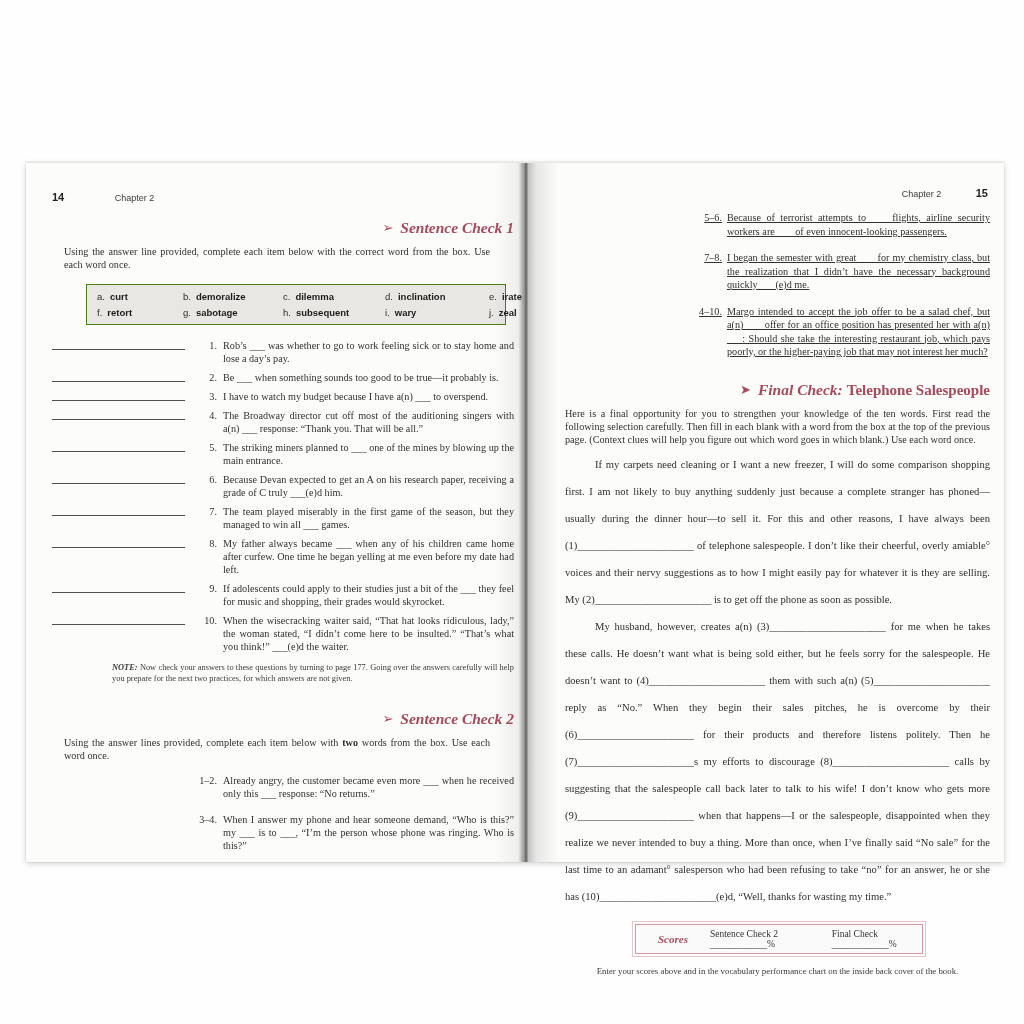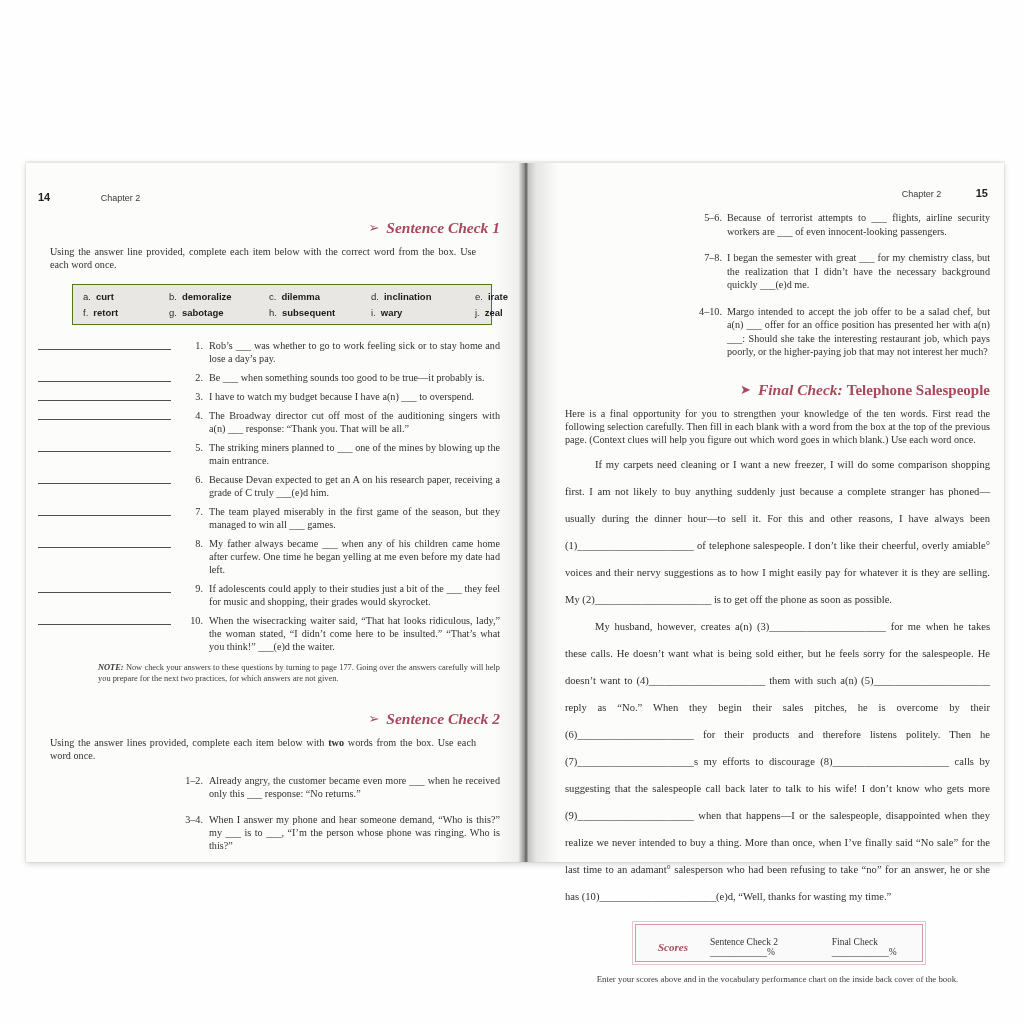--- a/index.html
+++ b/index.html
@@ -10,21 +10,21 @@
   .book { position:absolute; left:26px; top:162px; width:978px; height:700px;
     background:#fcfcfa; box-shadow:0 2px 6px rgba(0,0,0,0.16), 0 0 1px rgba(0,0,0,0.25);
     border-top:1px solid #e8e8e4; }
 
   .gutter { position:absolute; left:468px; top:0; width:64px; height:100%;
     background:linear-gradient(90deg, rgba(0,0,0,0) 0%, rgba(60,60,60,0.07) 38%,
       rgba(50,50,50,0.55) 48%, rgba(40,40,40,0.75) 50%, rgba(70,70,70,0.30) 54%,
       rgba(120,120,130,0.16) 66%, rgba(0,0,0,0.04) 85%, rgba(0,0,0,0) 100%); }
 
   .page { position:absolute; top:0; height:100%; }
-  .page.left  { left:0;  width:484px; padding:24px 10px 0 12px; }
+  .page.left  { left:14px;  width:484px; padding:24px 10px 0 12px; }
   .page.right { left:520px; width:452px; padding:20px 8px 0 19px; }
 
   .pg-header { font-family:"Liberation Sans","DejaVu Sans",sans-serif; color:#3a3a3a; }
   .pg-header .pgnum { font-weight:bold; font-size:11px; color:#222; }
   .pg-header .chap  { font-size:9px; }
   .page.left  .pg-header { margin-bottom:4px; }
   .page.left  .pg-header .chap { margin-left:46px; }
   .page.right .pg-header { text-align:right; margin-bottom:10px; padding-right:2px; }
   .page.right .pg-header .pgnum { margin-left:30px; }
 
@@ -45,34 +45,34 @@
     font-family:"Liberation Sans","DejaVu Sans",sans-serif; font-size:9.5px; color:#2a2a2a; }
   .wb-cell .ltr { margin-right:5px; }
   .wb-cell .wrd { font-weight:bold; color:#1c1c1c; }
 
   .item { display:grid; grid-template-columns:133px 26px 1fr; column-gap:6px; margin-bottom:6px; }
   .ansline { border-bottom:1px solid #4f4f4f; height:11px; }
   .anspair .ansline + .ansline { margin-top:10px; }
   .item .num { font-size:10.2px; line-height:13px; text-align:right; color:#303030; }
   .item .txt { font-size:10.2px; line-height:13px; text-align:justify; color:#303030; }
 
-  .page.right .item { grid-template-columns:112px 40px 1fr; column-gap:5px; margin-bottom:13px; }
+  .page.right .item { grid-template-columns:112px 40px 1fr; column-gap:5px; margin-bottom:13px;text-decoration:underline; }
   .page.right .item .num, .page.right .item .txt { line-height:13.5px; }
 
   .note { margin:10px 0 26px 60px; width:402px; font-size:8.4px; line-height:10.5px;
     text-align:justify; color:#3a3a3a; }
   .note .note-label { font-style:italic; font-weight:bold; }
 
   .fc-intro-wrap { margin-bottom:5px; }
   .fc-para { font-size:10.6px; line-height:27px; text-align:justify; text-indent:30px;
     color:#2e2e2e; width:425px; }
 
   .scores-box { margin:14px 0 0 70px; width:288px; border:1px solid #cf98a2;
     outline:1px solid #e6c6cb; outline-offset:2px; background:#fbfafa;
-    display:flex; align-items:center; padding:12px 10px 4px 22px; }
+    display:flex; align-items:center; padding:4px 10px 4px 22px; }
   .scores-box .scores-label { color:#a9485c; font-weight:bold; font-style:italic; font-size:11px; margin-right:22px; }
   .scores-box .score-field { font-size:9.5px; color:#333; }
   .scores-box .score-field + .score-field { margin-left:26px; }
 
   .fc-footer { margin-top:12px; width:425px; text-align:center; font-size:8.8px; color:#3a3a3a; }
 </style>
 </head>
 <body>
 
 <div class="scene">

